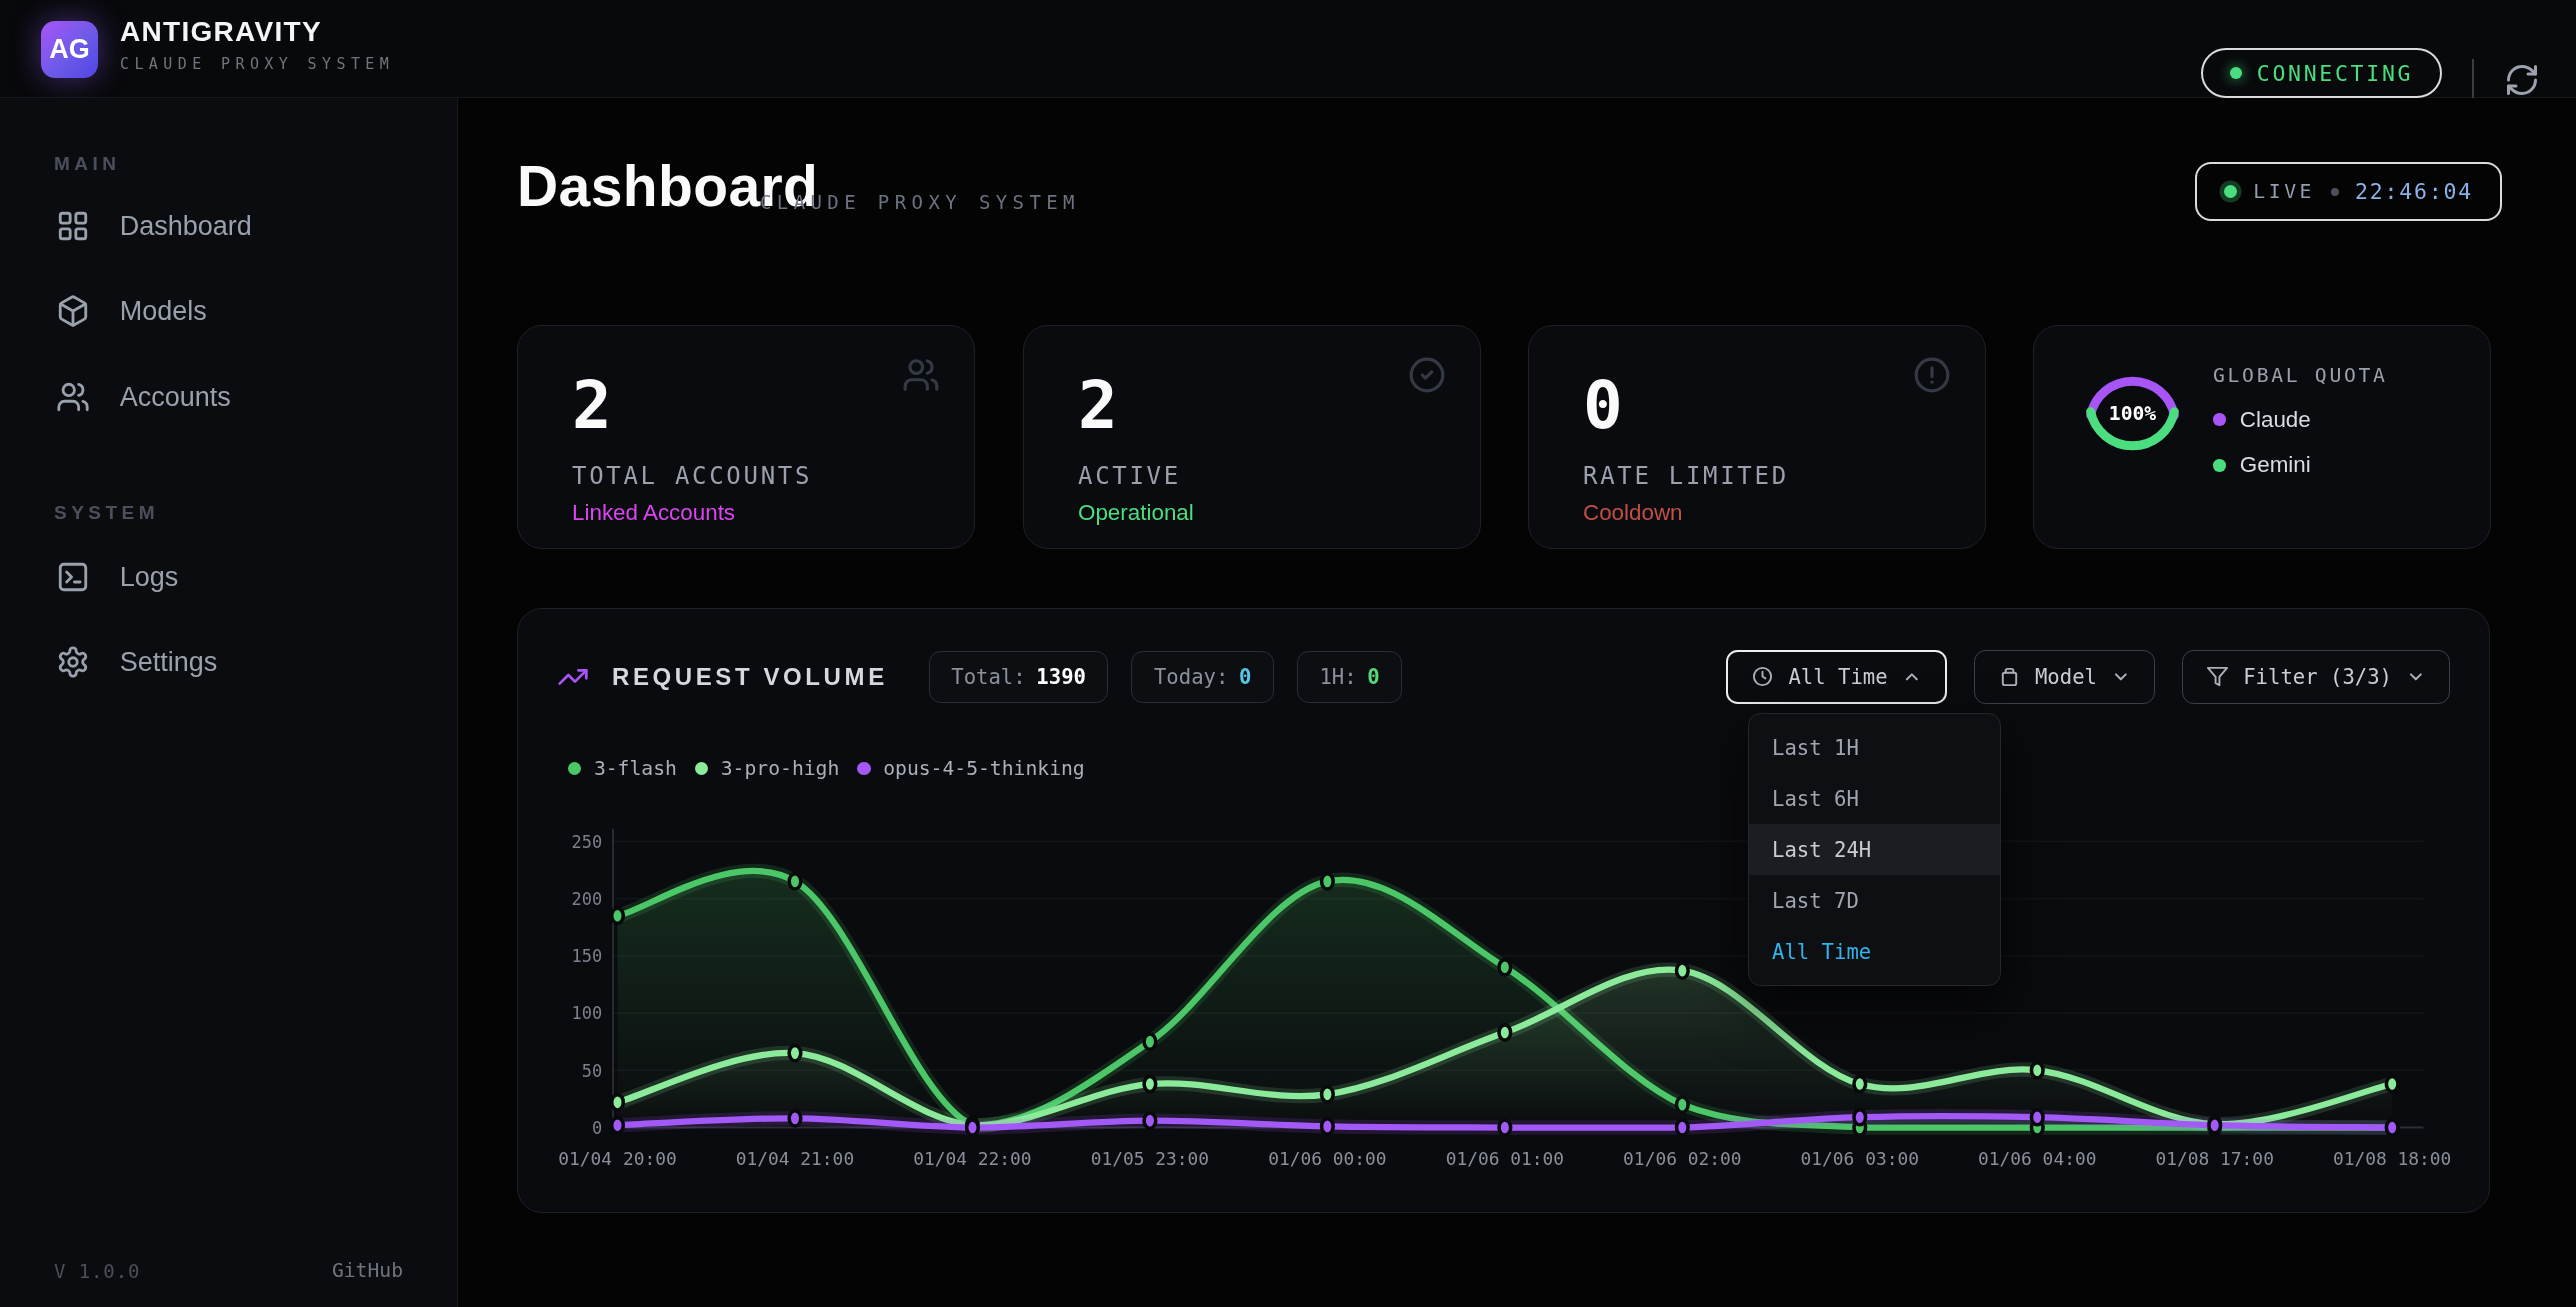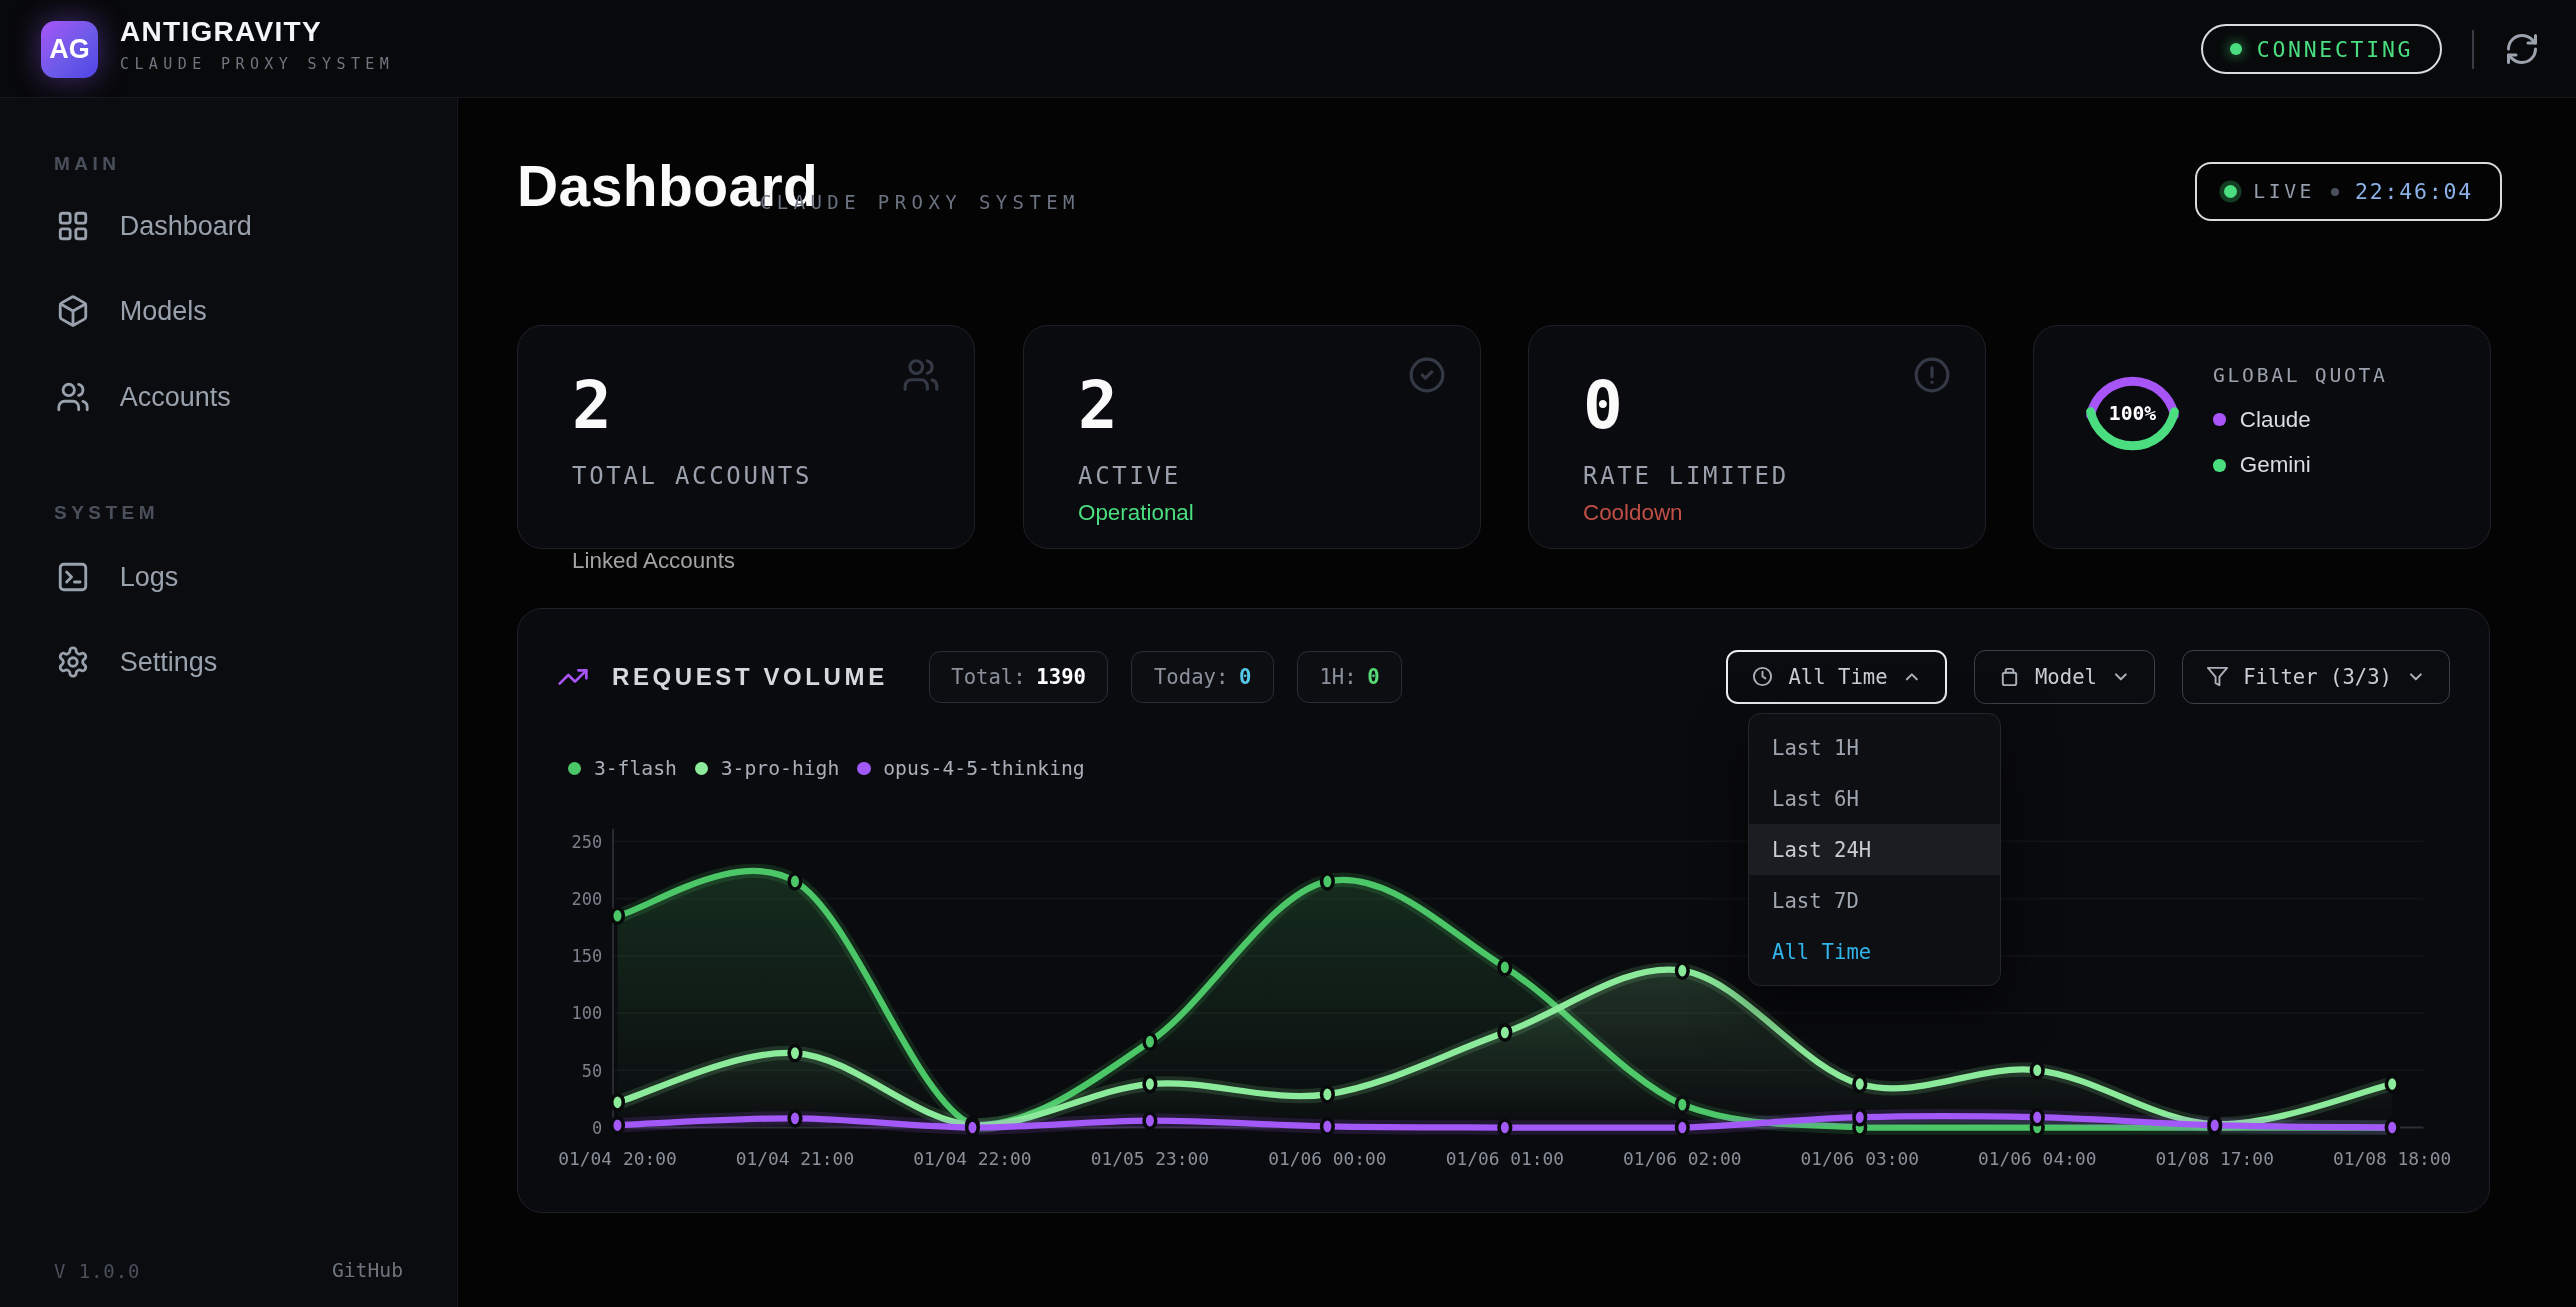--- a/index.html
+++ b/index.html
@@ -11,21 +11,21 @@
   
   .header { position:absolute; top:0; left:0; width:2576px; height:98px; background:#08090b; border-bottom:0.9px solid #17181d; }
   .logo { position:absolute; left:41px; top:20.6px; width:57px; height:57px; border-radius:14px;
           background:linear-gradient(135deg,#a855f7 0%,#6d5ae8 55%,#4f46e5 100%);
           display:flex; align-items:center; justify-content:center;
           font-weight:bold; font-size:27px; color:#fff;
           box-shadow:0 0 30px rgba(139,92,246,.45); }
   .brand { position:absolute; left:120px; top:16px; }
   .brand-title { font-size:28px; font-weight:bold; letter-spacing:1.3px; color:#f4f5f7; }
   .brand-sub { margin-top:7.2px; font-size:15px; letter-spacing:5.4px; color:#70767f; }
-  .header-right { position:absolute; right:36px; top:0; height:98px; display:flex; align-items:center; gap:30px; }
+  .header-right { position:absolute; right:36px; top:0; height:98px; display:flex; align-items:flex-end; gap:30px; }
   .conn-pill { display:flex; align-items:center; gap:14.3px; height:50px; padding:0 27px;
                border:2.2px solid #d9dbdf; border-radius:27px; }
   .conn-dot { width:12.5px; height:12.5px; border-radius:50%; background:#4ade80; box-shadow:0 0 12.5px rgba(74,222,128,.8); }
   .conn-text { font-size:21.5px; letter-spacing:2.7px; color:#4ade80; }
   .hdr-divider { width:1.8px; height:39px; background:#393c43; }
   .icon-btn { width:36px; height:36px; color:#9ca3af; cursor:pointer; }
 
   
   .sidebar { position:absolute; top:98px; left:0; width:458px; height:1209px; background:#0b0c0f; border-right:0.9px solid #17181d; }
   .nav-section-label { position:absolute; left:54px; font-size:19px; font-weight:bold; letter-spacing:4.5px; color:#4a505b; }
@@ -191,21 +191,21 @@
     <div class="live-badge">
       <span class="live-dot"></span>
       <span class="live-label mono">LIVE</span>
       <span class="live-sep"></span>
       <span class="live-time mono">22:46:04</span>
     </div>
 
     <div class="stat-card" style="left:58px;">
       <div class="stat-value mono">2</div>
       <div class="stat-label mono">TOTAL ACCOUNTS</div>
-      <div class="stat-sub" style="color: #a3a3a3; margin-top: 48px;">Linked Accounts</div>
+      <div class="stat-sub" style="color: #d946ef;">Linked Accounts</div>
       <svg class="stat-icon" viewBox="0 0 24 24" fill="none" stroke="currentColor" stroke-width="2" stroke-linecap="round" stroke-linejoin="round">
         <path d="M16 21v-2a4 4 0 0 0-4-4H6a4 4 0 0 0-4 4v2"></path>
           <circle cx="9" cy="7" r="4"></circle>
         <path d="M22 21v-2a4 4 0 0 0-3-3.87"></path>
           <path d="M16 3.13a4 4 0 0 1 0 7.75"></path>
       </svg>
     </div>
 
     <div class="stat-card" style="left:564px;">
       <div class="stat-value mono">2</div>

